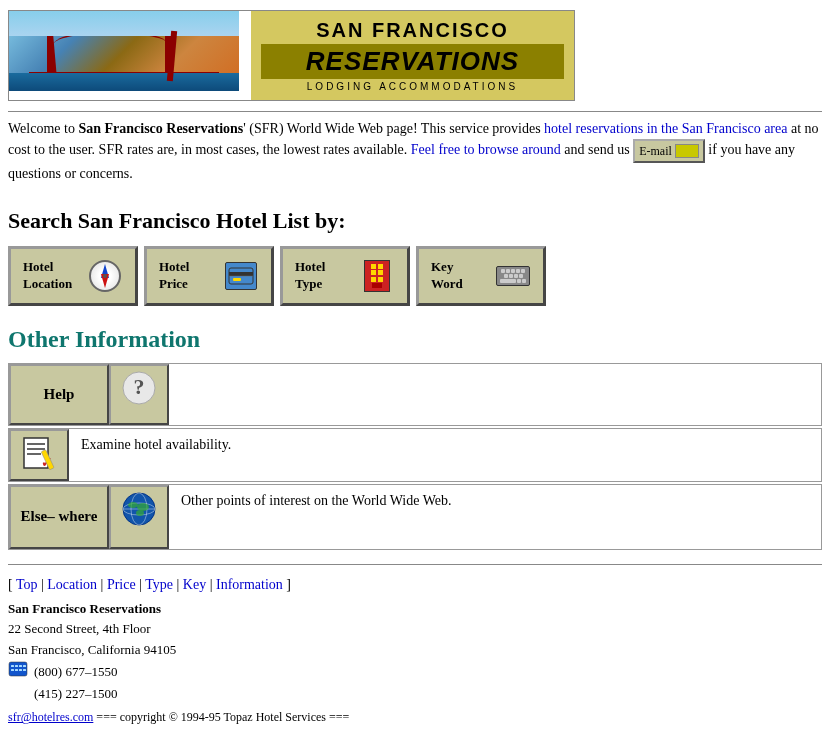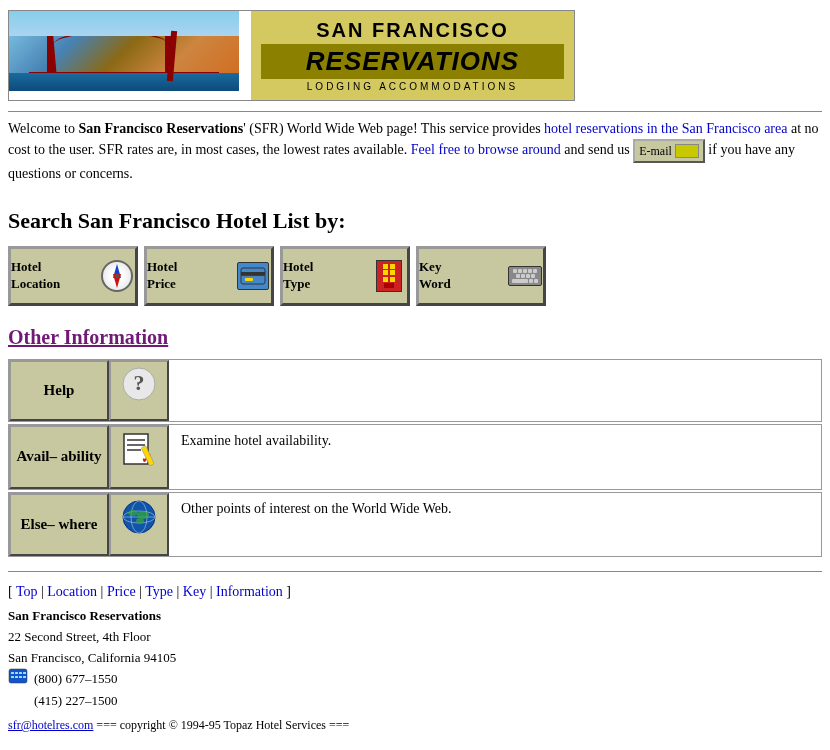--- a/index.html
+++ b/index.html
@@ -159,21 +159,21 @@
     .search-btn {
       display: flex;
       align-items: center;
       width: 130px;
       height: 60px;
       border: 3px outset #999;
       background: #C8C8A0;
       cursor: pointer;
       text-decoration: none;
       color: #000;
-      padding: 0;
+      padding: 12px;
     }
     .search-btn-text {
       font-size: 13px;
       font-weight: bold;
       flex: 1;
       text-align: left;
       line-height: 1.3;
     }
     .search-btn-icon {
       width: 36px;
@@ -278,25 +278,24 @@
     }
     .key {
       width: 4px;
       height: 4px;
       background: #ccc;
       border-radius: 1px;
     }
 
     
     .other-info-heading {
-      font-size: 20px;
+      font-size: 24px;
       font-weight: bold;
       margin: 10px 0 10px 0;
-      color: #701a75;
-      text-decoration: underline;
+      color: #0f766e;
     }
     .info-btn-cell {
       width: 100px;
       background: #C8C8A0;
       border: 2px outset #999;
       text-align: center;
       font-weight: bold;
       font-size: 15px;
       padding: 20px 4px;
       vertical-align: middle;
@@ -481,24 +480,20 @@
       <span>
         <svg width="36" height="36" viewBox="0 0 36 36">
           <circle cx="18" cy="18" r="16" fill="#e8e8e8" stroke="#aaa" stroke-width="1"></circle>
           <text x="18" y="24" text-anchor="middle" font-size="22" font-weight="bold" fill="#555">?</text>
         </svg>
       </span>
     </div>
   </div>
 
   <div class="info-row">
-    <div class="info-btn-cell" style="line-height:1.3;">
-      <span>Avail–
-ability</span>
-    </div>
     <div class="info-icon-cell">
       <span>
         <svg width="36" height="36" viewBox="0 0 36 36">
           <rect x="3" y="3" width="24" height="30" fill="white" stroke="#333" stroke-width="1.5"></rect>
           <line x1="6" y1="9" x2="24" y2="9" stroke="#333" stroke-width="1.5"></line>
           <line x1="6" y1="14" x2="24" y2="14" stroke="#333" stroke-width="1.5"></line>
           <line x1="6" y1="19" x2="20" y2="19" stroke="#333" stroke-width="1.5"></line>
           <text x="20" y="32" font-size="14" fill="#CC2222" font-weight="bold">✓</text>
           <rect x="22" y="15" width="5" height="20" rx="1" fill="#FFD700" stroke="#888" stroke-width="0.5" transform="rotate(-25 25 20)"></rect>
         </svg>

